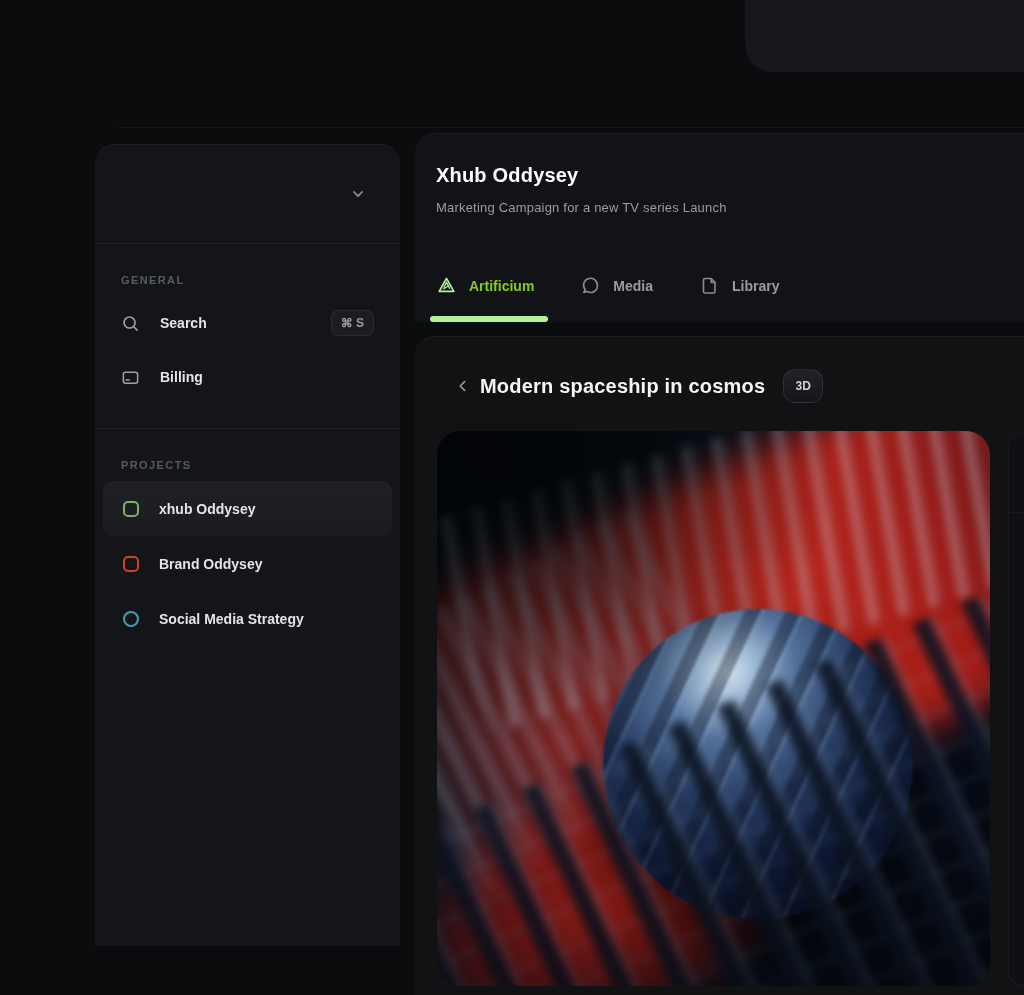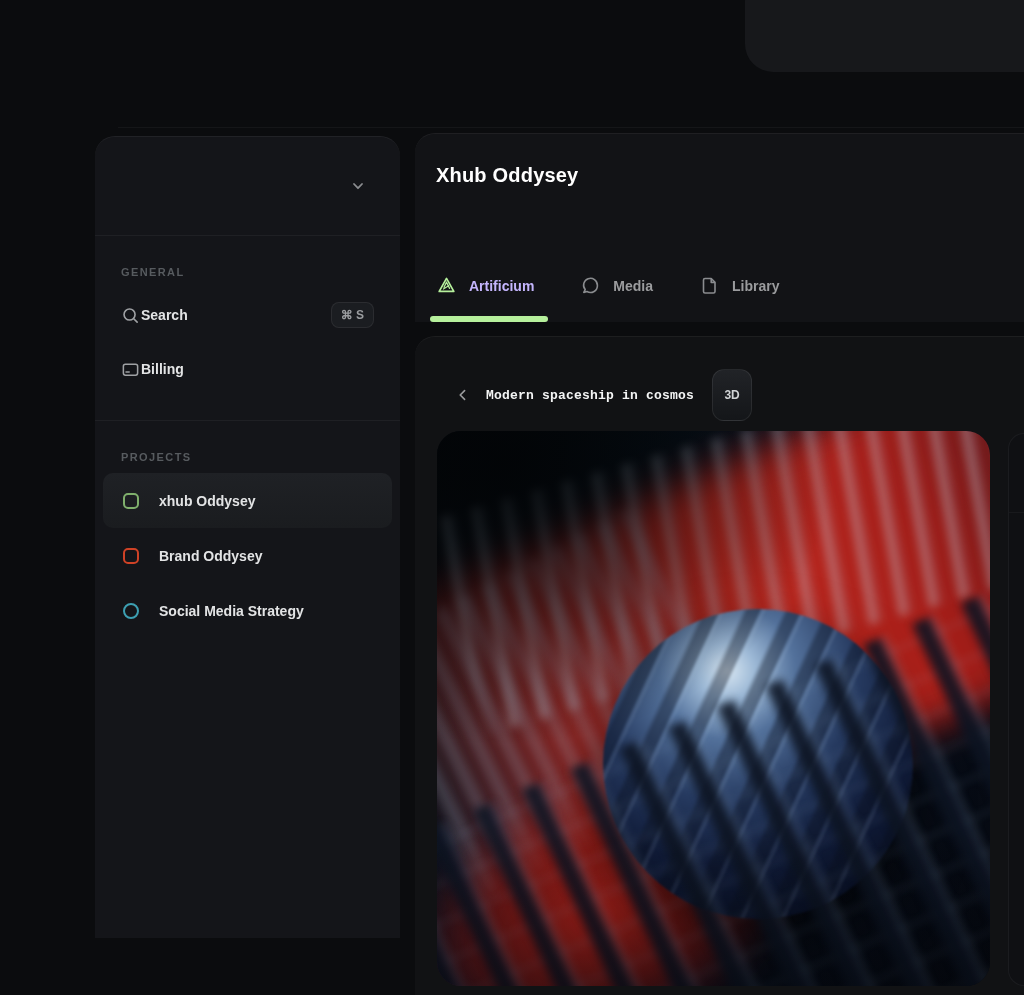--- a/index.html
+++ b/index.html
@@ -17,39 +17,39 @@
     position:absolute; left:745px; top:-26px; width:420px; height:98px;
     background:#17181B; border-radius:28px;
   }
   .top-seam {
     position:absolute; left:118px; top:127px; right:0; height:1px;
     background:rgba(255,255,255,.045);
   }
 
   
   .sidebar {
-    position:absolute; left:95px; top:136px; width:305px; height:802px;
+    position:absolute; left:95px; top:144px; width:305px; height:802px;
     background:#141519;
     border-radius:20px 20px 0 0;
     border-top:1px solid rgba(255,255,255,.06);
   }
   .sidebar-header {
     height:99px; display:flex; align-items:center; justify-content:flex-end;
     padding:0 28px;
     border-bottom:1px solid rgba(255,255,255,.05);
   }
   .icon { display:inline-flex; align-items:center; justify-content:center; flex:none; }
   .chev-btn { width:28px; height:28px; border-radius:8px; display:flex; align-items:center; justify-content:center; cursor:pointer; }
 
   .section-label {
     margin:30px 26px 10px; font-size:11px; font-weight:700;
     letter-spacing:1.4px; color:#575B5F; text-transform:uppercase;
   }
   .nav-item {
-    display:flex; align-items:center; gap:1px;
+    display:flex; align-items:center; gap:20px;
     height:54px; margin:0 8px; padding:0 18px; border-radius:10px;
     font-size:14px; font-weight:600; color:#E3E4E5; cursor:pointer;
   }
   .nav-item .icon { color:#9FA1A4; }
   .kbd {
     margin-left:auto; padding:5px 9px; border-radius:8px;
     background:#1B1D21; border:1px solid rgba(255,255,255,.07);
     font-size:12px; font-weight:600; color:#9B9DA0;
   }
   .divider { height:1px; margin:24px 0 0; background:rgba(255,255,255,.05); }
@@ -67,42 +67,42 @@
   .main-header {
     position:absolute; left:415px; top:133px; width:609px; height:189px;
     background:#121316;
     border-radius:20px 0 0 0;
     border-top:1px solid rgba(255,255,255,.055);
   }
   .main-title { position:absolute; left:21px; top:30px; font-size:20px; font-weight:700; color:#FFFFFF; letter-spacing:.2px; }
   .main-subtitle { position:absolute; left:21px; top:66px; font-size:13px; font-weight:400; color:#9B9C9E; letter-spacing:.2px; }
   .tabs { position:absolute; left:21px; bottom:26px; display:flex; gap:46px; }
   .tab { display:flex; align-items:center; gap:12px; font-size:14px; font-weight:600; color:#9B9C9E; cursor:pointer; }
-  .tab.active { color:#c4b5fd; font-weight:700; }
+  .tab.active { color:#84cc16; font-weight:700; }
   .tab .icon { color:#8A8C8F; }
   .tab.active .icon { color:#B6F09C; }
   .tab-underline {
     position:absolute; left:15px; bottom:0; width:118px; height:6px;
     border-radius:3px; background:#B6F09C;
   }
 
   
   .content-panel {
     position:absolute; left:415px; top:336px; width:609px; height:659px;
     background:#111214;
     border-radius:20px 0 0 0;
     border-top:1px solid rgba(255,255,255,.05);
   }
   .content-row {
     position:absolute; left:35px; top:32px; display:flex; align-items:center;
   }
   .back-btn { width:26px; height:26px; display:flex; align-items:center; justify-content:center; cursor:pointer; color:#9B9C9E; }
-  .content-title { margin-left:10px; font-size:13px; font-weight:700; color:#F4F5F5; letter-spacing:.2px;font-family:Liberation Mono, monospace; }
+  .content-title { margin-left:4px; font-size:20px; font-weight:700; color:#F4F5F5; letter-spacing:.2px; }
   .badge-3d {
-    margin-left:18px; width:40px; height:52px; border-radius:12px;
+    margin-left:18px; width:40px; height:34px; border-radius:12px;
     display:grid; place-items:center;
     background:linear-gradient(180deg,#212327,#141619);
     border:1px solid rgba(255,255,255,.08);
     font-size:12px; font-weight:700; color:#D0D3D5; cursor:pointer;
   }
 
   
   .art-card {
     position:absolute; left:22px; top:94px; width:553px; height:555px;
     border-radius:24px; overflow:hidden; background:#05080D; cursor:pointer;
@@ -244,20 +244,21 @@
         </svg>
     </span>
     <span>Social Media Strategy</span>
   </div>
 
 
 </aside>
 
 <header class="main-header">
   <h1 class="main-title">Xhub Oddysey</h1>
+  <p class="main-subtitle">Marketing Campaign for a new TV series Launch</p>
 
   <nav class="tabs">
     <div class="tab active">
       <span class="icon">
         <svg width="21" height="21" viewBox="0 0 21 21" fill="none">
             <polygon points="10.5,3.4 17.8,16.4 3.2,16.4" stroke="#B6F09C" stroke-width="1.7" stroke-linejoin="round" fill="none"></polygon>
             <path d="M10.5 7.2 L13.6 13.4 M10.5 7.2 L8 12.2 M7.4 14 L12.6 10.8" stroke="#B6F09C" stroke-width="1.3" stroke-linecap="round" stroke-linejoin="round"></path>
           </svg>
       </span>
       <span>Artificium</span>

